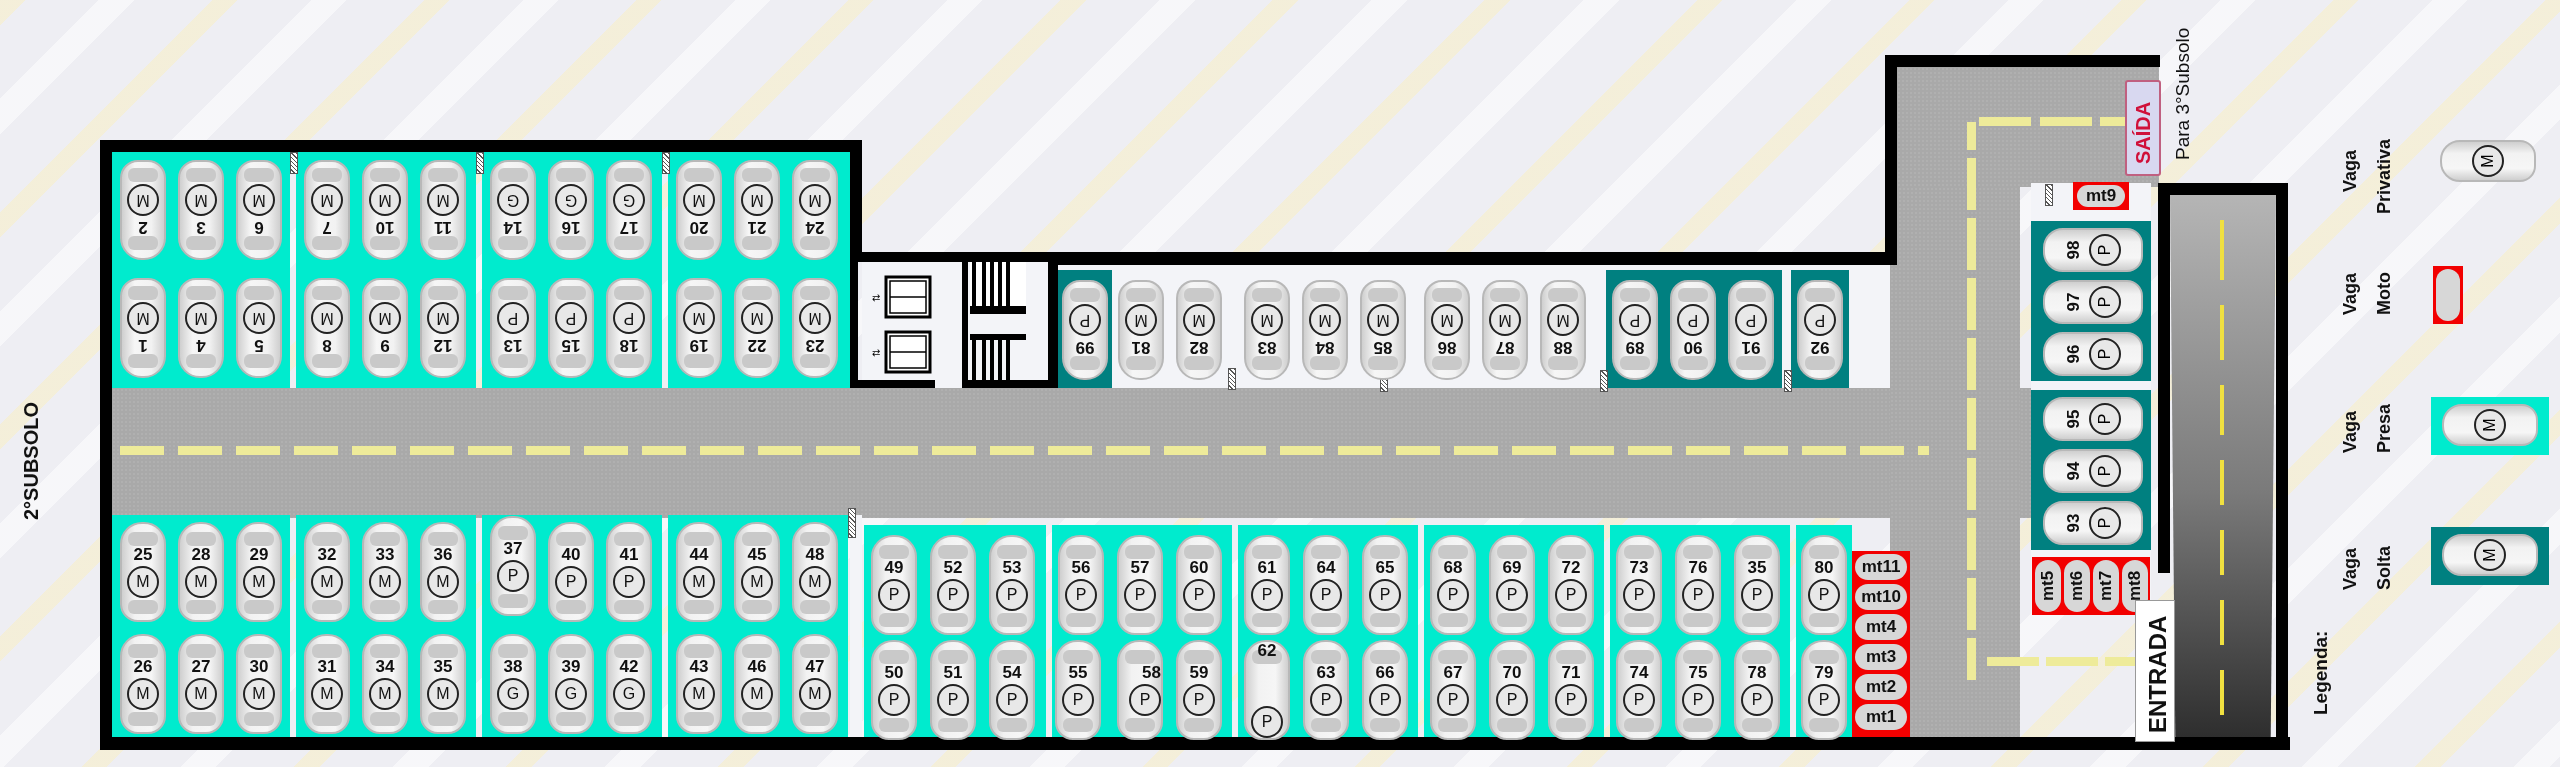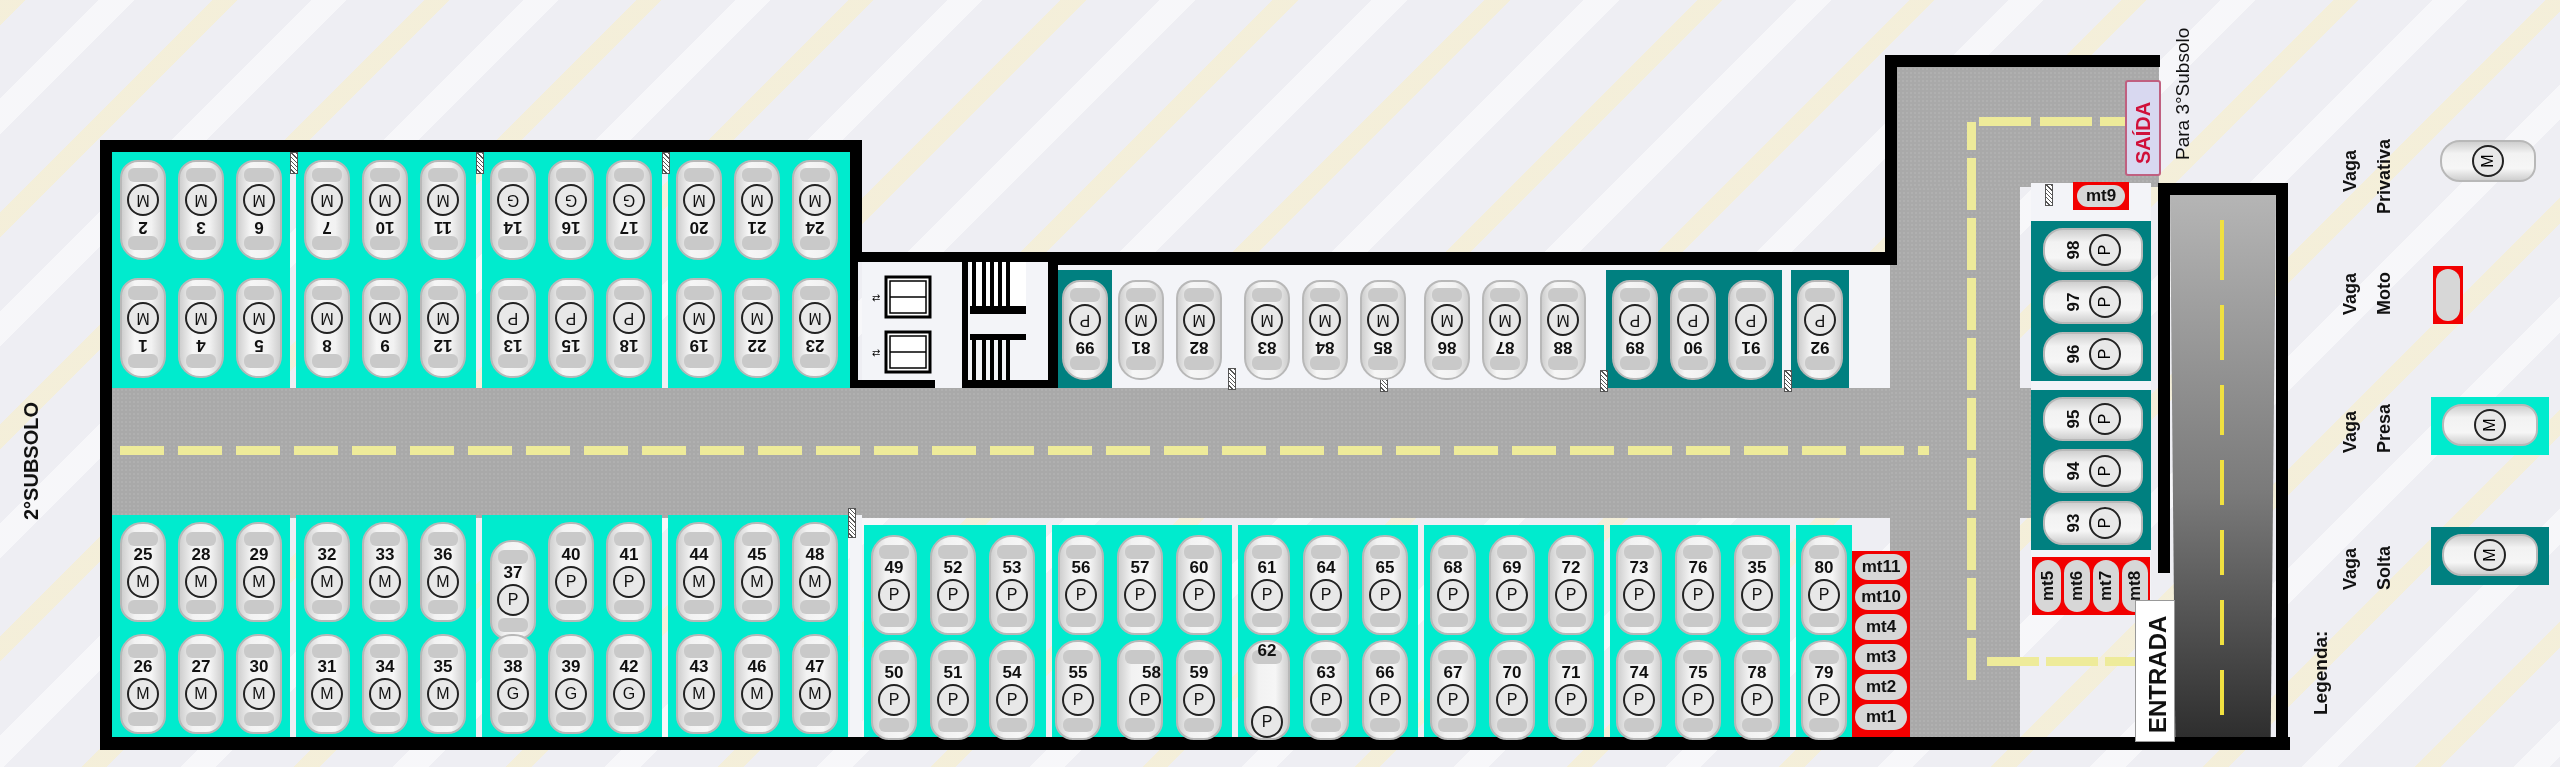--- a/index.html
+++ b/index.html
@@ -347,21 +347,21 @@
       <span class="badge">M</span>
     </div>
   <div class="car" style="left:362px;top:522px;">
       <span class="num">33</span>
       <span class="badge">M</span>
     </div>
   <div class="car" style="left:420px;top:522px;">
       <span class="num">36</span>
       <span class="badge">M</span>
     </div>
-  <div class="car" style="left:490px;top:540px;">
+  <div class="car" style="left:490px;top:516px;">
       <span class="num">37</span>
       <span class="badge">P</span>
     </div>
   <div class="car" style="left:548px;top:522px;">
       <span class="num">40</span>
       <span class="badge">P</span>
     </div>
   <div class="car" style="left:606px;top:522px;">
       <span class="num">41</span>
       <span class="badge">P</span>

